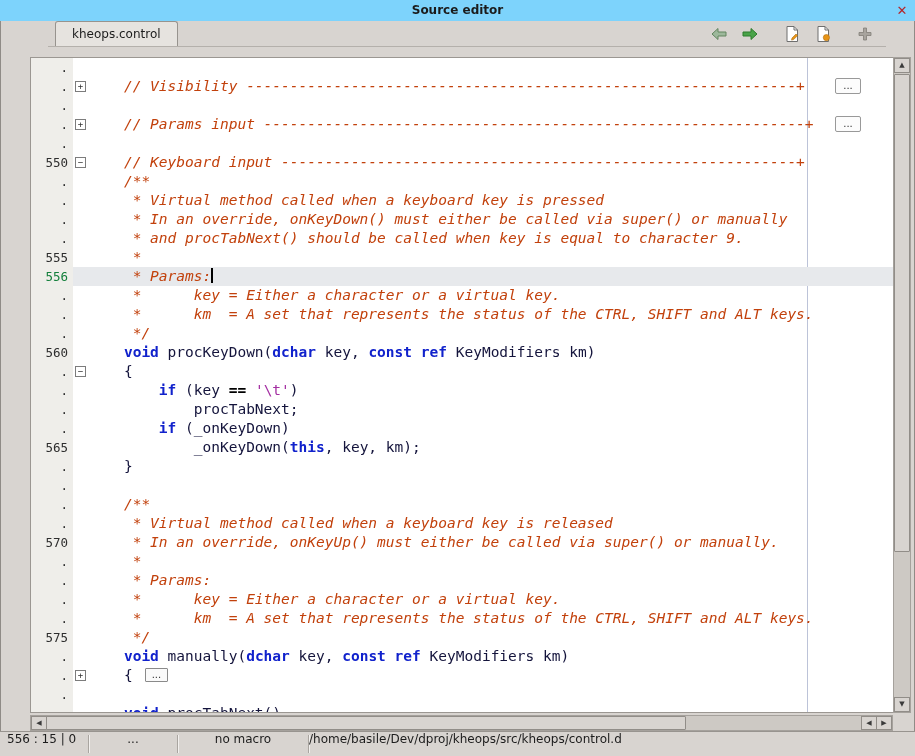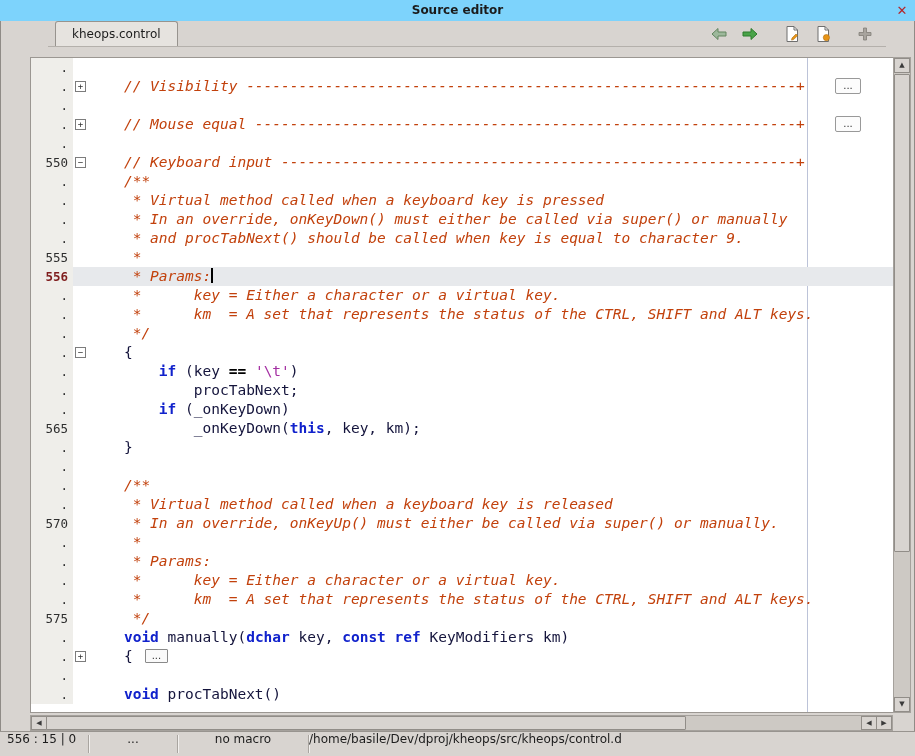--- a/index.html
+++ b/index.html
@@ -19,21 +19,21 @@
   .tbtn{width:22px;height:22px;display:flex;align-items:center;justify-content:center;}
   .grp{margin-left:11px;}
   
   .editor{position:absolute;top:57px;left:30px;width:863px;height:656px;background:#ffffff;
           border:1px solid #9b9792;border-right:none;box-sizing:border-box;overflow:hidden;}
   .marginline{position:absolute;left:776px;top:0;bottom:0;width:1px;background:#bcc3d8;}
   .rowswrap{position:relative;width:100%;height:100%;}
   .row{position:relative;display:flex;height:19px;}
   .num{width:42px;flex:0 0 42px;background:#efeeea;text-align:right;padding-right:5px;box-sizing:border-box;
        font:12.5px/19px "DejaVu Sans Mono",monospace;color:#2e2e2e;}
-  .num.cur{font-weight:bold;color:#7f1d1d;}
+  .num.cur{font-weight:normal;color:#15803d;}
   .foldcol{width:16px;flex:0 0 16px;background:#fff;position:relative;}
   .foldbox{position:absolute;left:2px;top:4px;width:11px;height:11px;border:1px solid #7c7c7c;background:#fff;
            color:#333;font:9px/9px "DejaVu Sans Mono",monospace;text-align:center;box-sizing:border-box;}
   .codecell{flex:1;white-space:pre;font:14.5px/19px "DejaVu Sans Mono",monospace;color:#14143c;overflow:hidden;}
   .row.current .codecell,.row.current .foldcol{background:#e7e9ec;}
   .tk-c{color:#c2410c;font-style:italic;}
   .tk-k{color:#1122cc;font-weight:bold;}
   .tk-p{color:#14143c;}
   .tk-s{color:#a42ea2;}
   .tk-o{color:#000;font-weight:bold;}
@@ -133,21 +133,21 @@
         <div class="row">
           <div class="num">.</div>
           <div class="foldcol"></div>
           <div class="codecell"></div>
         </div>
         <div class="row">
           <div class="num">.</div>
           <div class="foldcol">
             <span class="foldbox">+</span>
           </div>
-          <div class="codecell"><span class="tk-c">    // Mouse equal --------------------------------------------------------------+</span></div>
+          <div class="codecell"><span class="tk-c">    // Params input --------------------------------------------------------------+</span></div>
           <span class="eolbox">...</span>
         </div>
         <div class="row">
           <div class="num">.</div>
           <div class="foldcol"></div>
           <div class="codecell"></div>
         </div>
         <div class="row">
           <div class="num">550</div>
           <div class="foldcol">
@@ -192,20 +192,25 @@
         </div>
         <div class="row">
           <div class="num">.</div>
           <div class="foldcol"></div>
           <div class="codecell"><span class="tk-c">     *      km  = A set that represents the status of the CTRL, SHIFT and ALT keys.</span></div>
         </div>
         <div class="row">
           <div class="num">.</div>
           <div class="foldcol"></div>
           <div class="codecell"><span class="tk-c">     */</span></div>
+        </div>
+        <div class="row">
+          <div class="num">560</div>
+          <div class="foldcol"></div>
+          <div class="codecell"><span class="tk-p">    </span><span class="tk-k">void</span><span class="tk-p"> procKeyDown(</span><span class="tk-k">dchar</span><span class="tk-p"> key, </span><span class="tk-k">const</span><span class="tk-p"> </span><span class="tk-k">ref</span><span class="tk-p"> KeyModifiers km)</span></div>
         </div>
         <div class="row">
           <div class="num">.</div>
           <div class="foldcol">
             <span class="foldbox">−</span>
           </div>
           <div class="codecell"><span class="tk-p">    {</span></div>
         </div>
         <div class="row">
           <div class="num">.</div>

